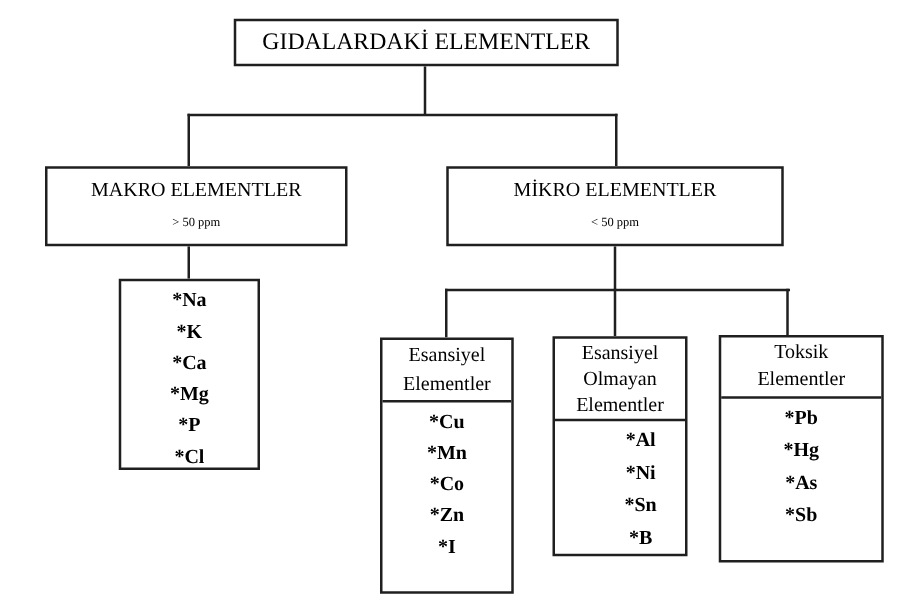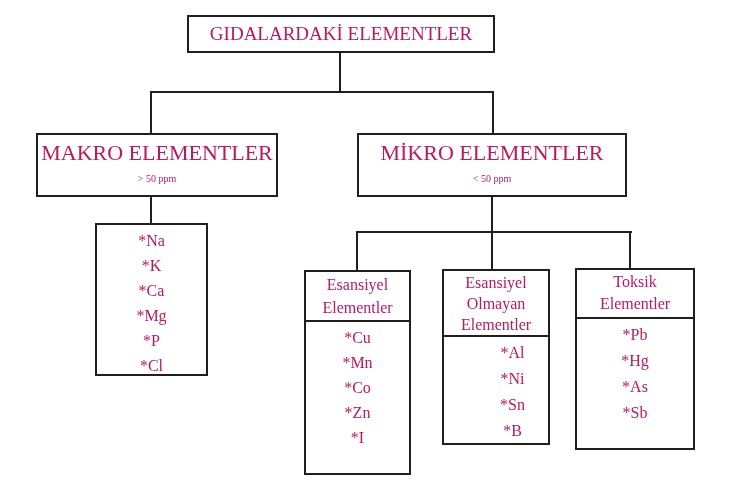--- a/index.html
+++ b/index.html
@@ -6,65 +6,65 @@
     margin: 0;
     padding: 0;
     background: #ffffff;
   }
   .canvas {
     position: relative;
     width: 730px;
     height: 489px;
     background: #ffffff;
     font-family: "Liberation Serif", "DejaVu Serif", serif;
-    color: #be185d;
+    color: #000000;
     overflow: hidden;
   }
   .node {
     position: absolute;
     border: 2px solid #1f1f1f;
     background: #ffffff;
     box-sizing: border-box;
     text-align: center;
   }
   .root-node {
     left: 187px; top: 15px; width: 308px; height: 38px;
     font-size: 19px; line-height: 34px;
   }
   .branch-node {
     top: 133px; height: 64px; padding-top: 4px;
   }
-  .branch-node .branch-title { font-size: 22px; line-height: 28px; }
+  .branch-node .branch-title { font-size: 16px; line-height: 28px; }
   .branch-node .branch-subtitle { font-size: 10px; line-height: 24px; }
   .makro-node { left: 36px; width: 242px; }
   .mikro-node { left: 357px; width: 270px; }
   .leaf-list {
     left: 95px; top: 223px; width: 113px; height: 153px;
     padding-top: 3px;
   }
   .leaf-list .item, .group-items .item {
-    font-size: 16px; line-height: 25px;
+    font-size: 16px; line-height: 25px; font-weight: bold;
   }
   .group-node { top: 270px; }
   .group-node .group-header {
     border-bottom: 2px solid #1f1f1f;
     box-sizing: border-box;
     font-size: 16px;
     padding-top: 1px;
   }
   .group-node .group-header div { line-height: 22px; }
   .group-items { padding-top: 3px; }
   .g0 { left: 304px; top: 270px; width: 107px; height: 205px; }
   .g0 .group-header { height: 50px; }
   .g0 .group-header div { line-height: 23px; }
   .g1 { left: 442px; top: 269px; width: 108px; height: 176px; }
   .g1 .group-header { height: 66px; }
   .g1 .group-header div { line-height: 21px; }
   .g1 .group-items .item { line-height: 26px; margin-left: 33px; }
-  .g2 { left: 575px; top: 268px; width: 120px; height: 182px; }
+  .g2 { left: 575px; top: 268px; width: 132px; height: 182px; }
   .g2 .group-header { height: 49px; }
   .g2 .group-items .item { line-height: 26px; }
   .line {
     position: absolute;
     background: #1f1f1f;
   }
 </style>
 </head>
 <body>
 

